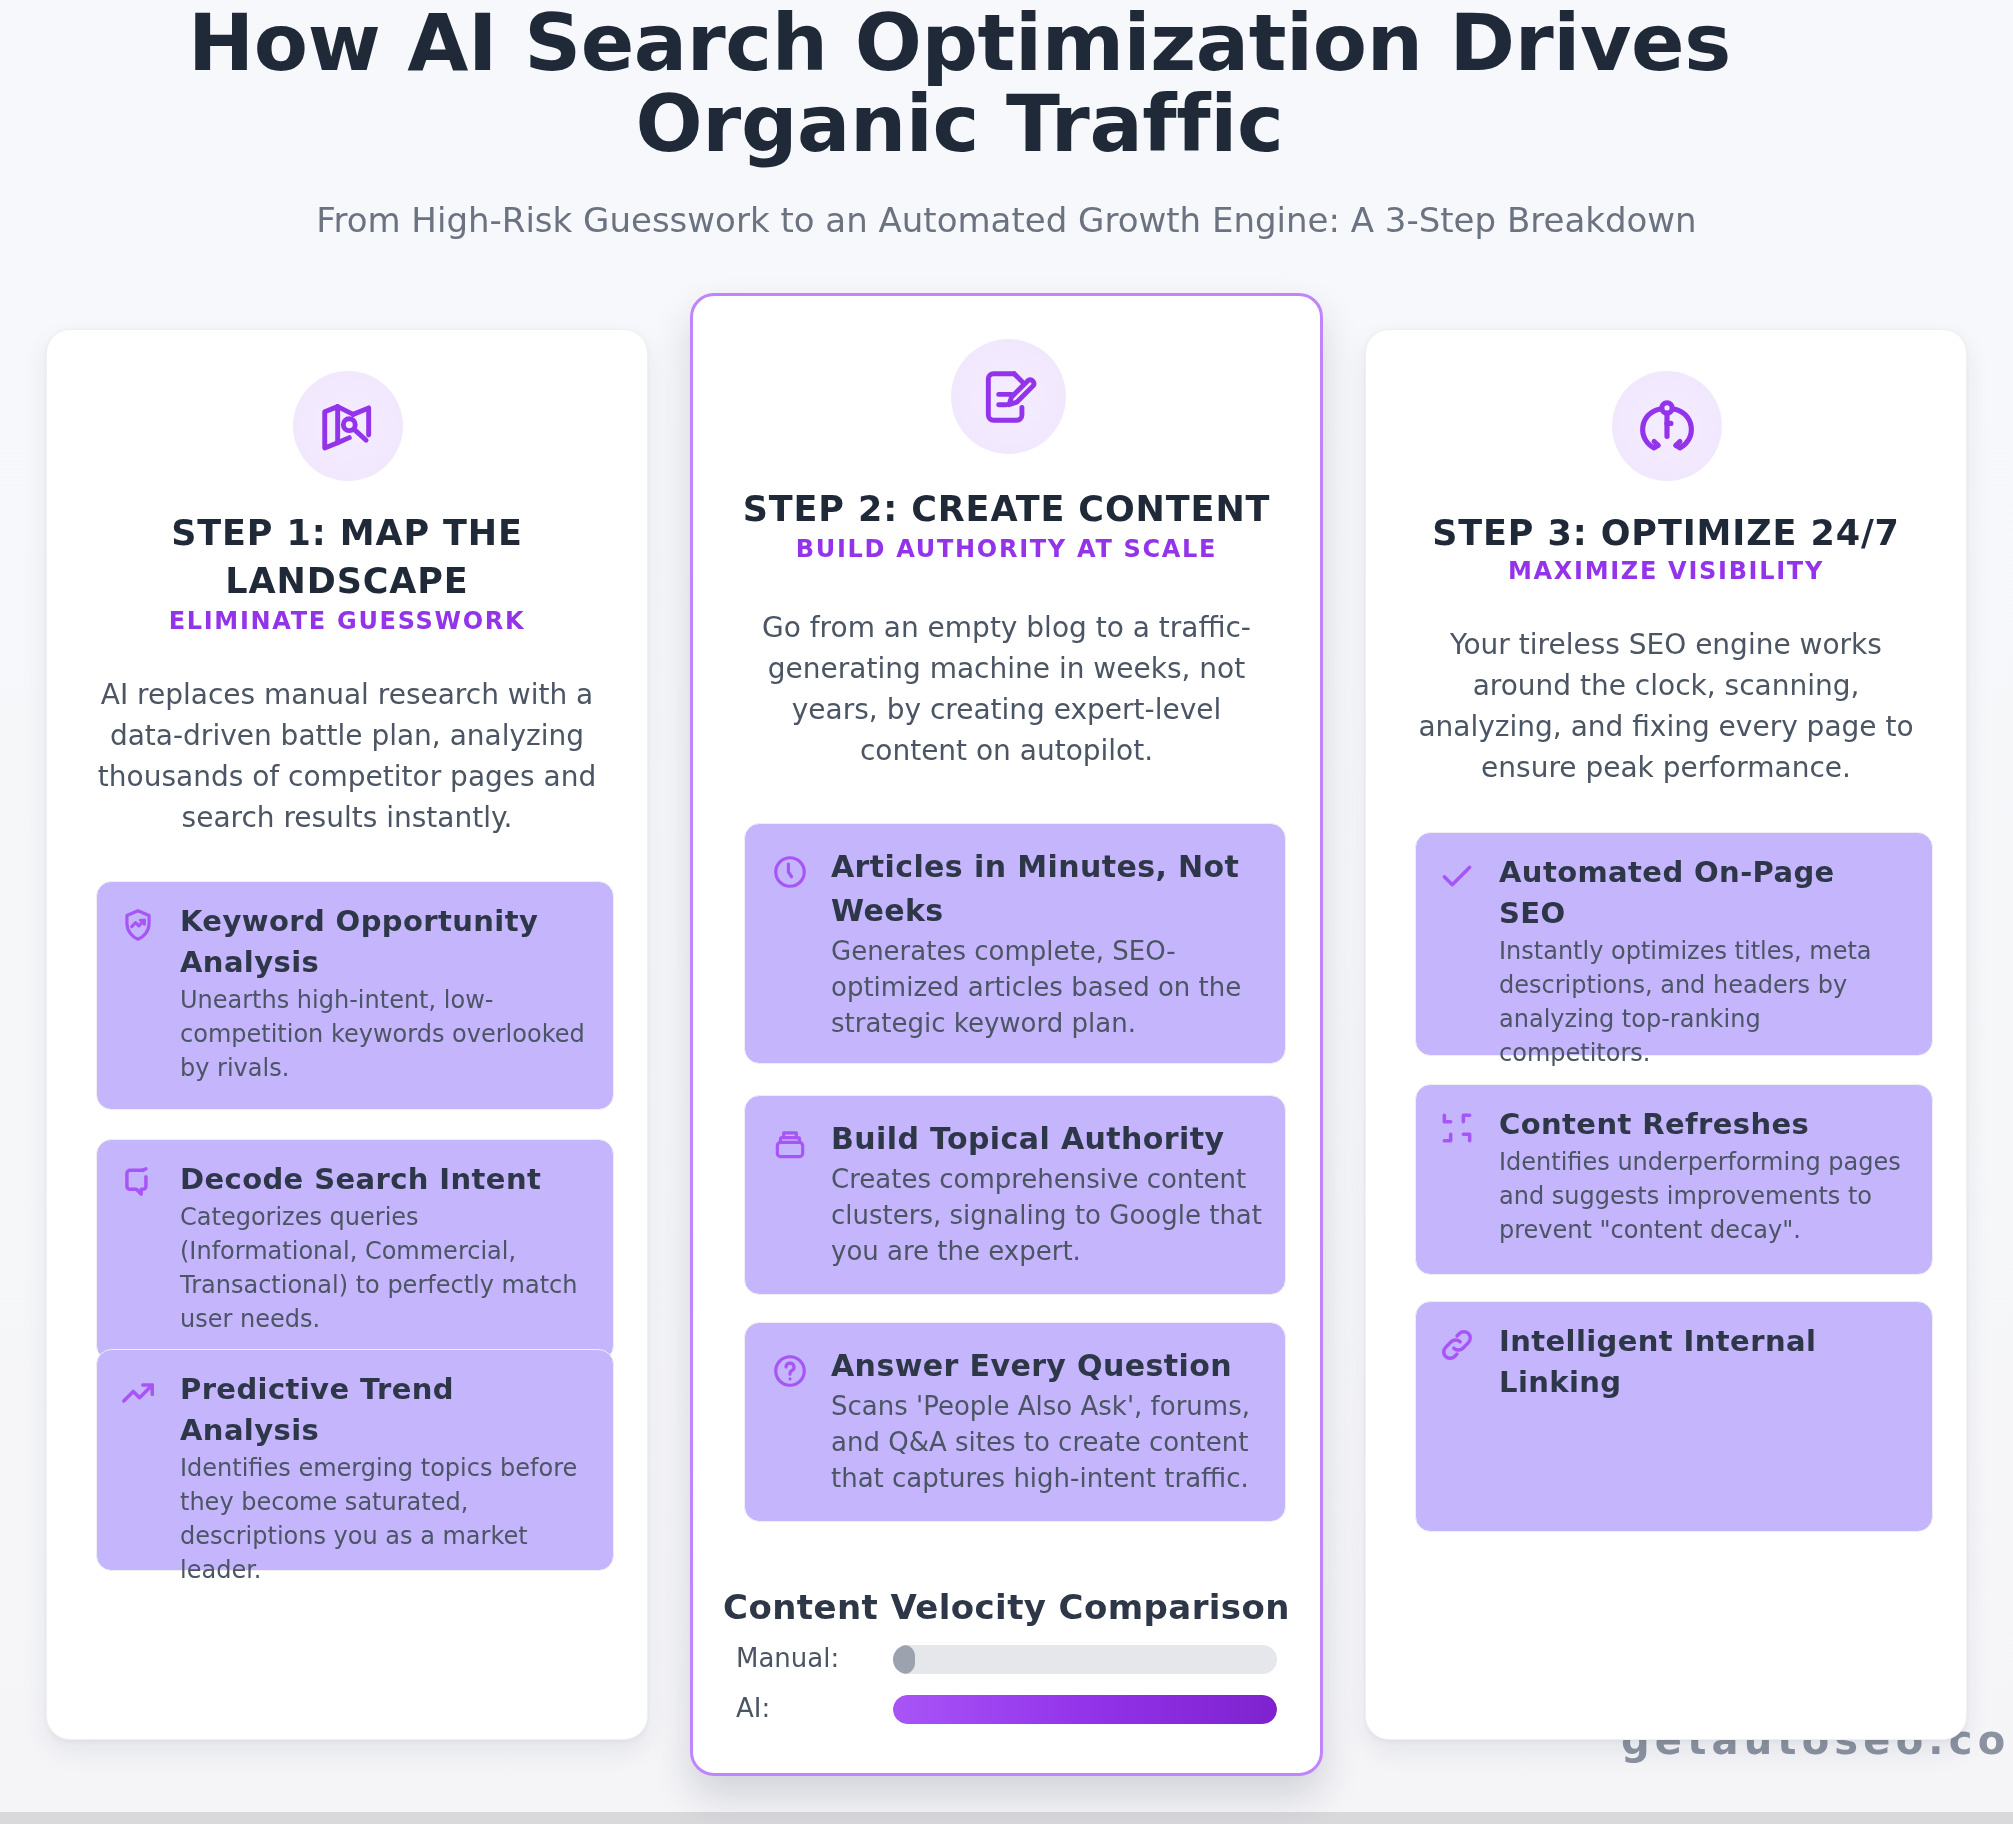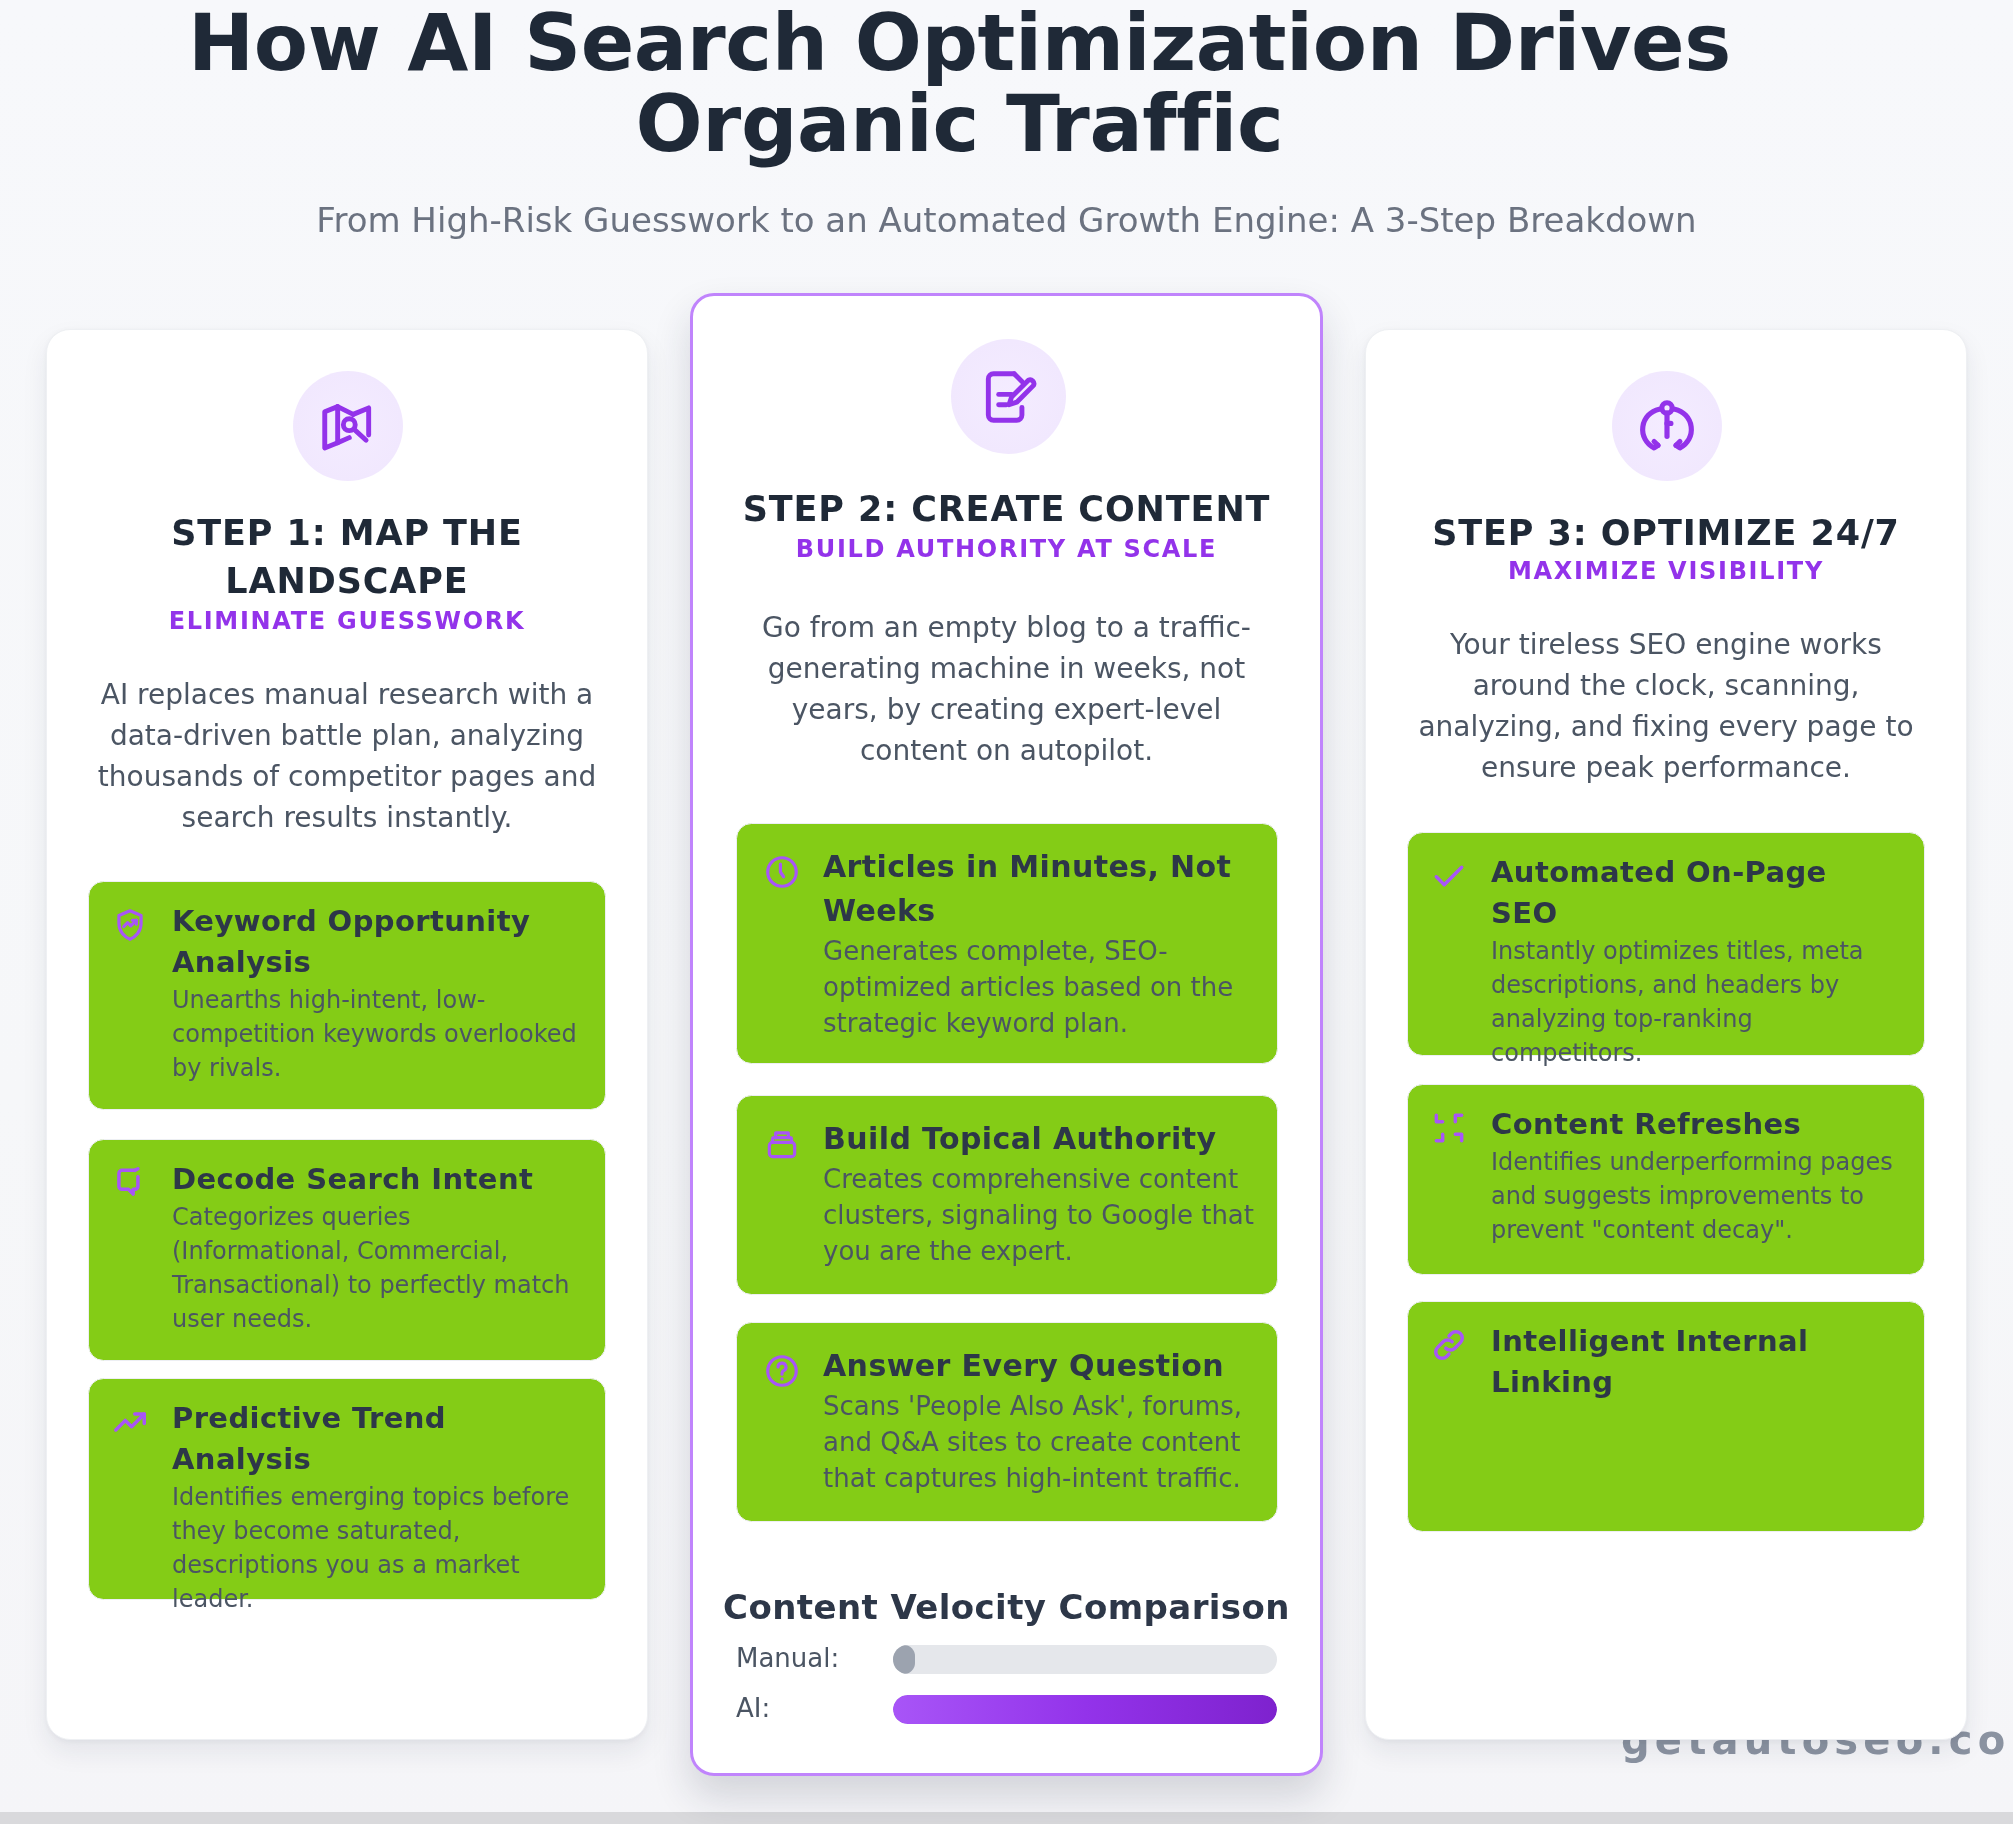--- a/index.html
+++ b/index.html
@@ -65,32 +65,32 @@
   .c1 .tagline { top: 277px; }
   .c1 .lede { top: 344px; left: 48px; right: 48px; }
   .c2 .step-title { top: 189px; }
   .c2 .tagline { top: 239px; }
   .c2 .lede { top: 311px; left: 52px; right: 52px; }
   .c3 .step-title { top: 179px; }
   .c3 .tagline { top: 227px; }
   .c3 .lede { top: 294px; left: 43px; right: 43px; }
 
   .feature {
-    position: absolute; background: #84cc16; border: 1.7px solid #edeff3; border-radius: 15.5px;
+    position: absolute; background: #c4b5fd; border: 1.7px solid #edeff3; border-radius: 15.5px; margin-left: 8px;
   }
   .feature .ficon { position: absolute; left: 22.4px; top: 24px; width: 38px; height: 38px; }
   .feature .ficon svg { width: 38px; height: 38px; }
   .feature .ftext { position: absolute; left: 83px; right: 20.6px; top: 19px; }
   .feature .ftitle { font-weight: bold; font-size: 29px; line-height: 41px; color: #2d3748; letter-spacing: 0.4px; }
   .feature .fdesc { font-size: 24px; line-height: 34px; color: #4b5563; }
 
   
   .c1 .f1 { left: 41px; top: 551px; width: 518px; height: 229px; }
   .c1 .f2 { left: 41px; top: 809px; width: 518px; height: 222px; }
-  .c1 .f3 { left: 41px; top: 1048px; width: 518px; height: 222px; }
+  .c1 .f3 { left: 41px; top: 1019px; width: 518px; height: 222px; }
   
   .c2 .f1 { left: 43px; top: 527px; width: 542px; height: 241px; }
   .c2 .f1 .ftext { top: 26px; }
   .c2 .f1 .fdesc, .c2 .f2 .fdesc, .c2 .f3 .fdesc { font-size: 26px; line-height: 36px; }
   .c2 .f1 .ftitle, .c2 .f2 .ftitle, .c2 .f3 .ftitle { font-size: 30px; line-height: 44px; }
   .c2 .f2 { left: 50px { } }
   .c2 .f2 { left: 43px; top: 799px; width: 542px; height: 200px; }
   .c2 .f3 { left: 43px; top: 1026px; width: 542px; height: 200px; }
   .c2 .feature .ficon { left: 26px; top: 29px; }
   .c2 .feature .ftext { left: 86px; top: 20.6px; }

